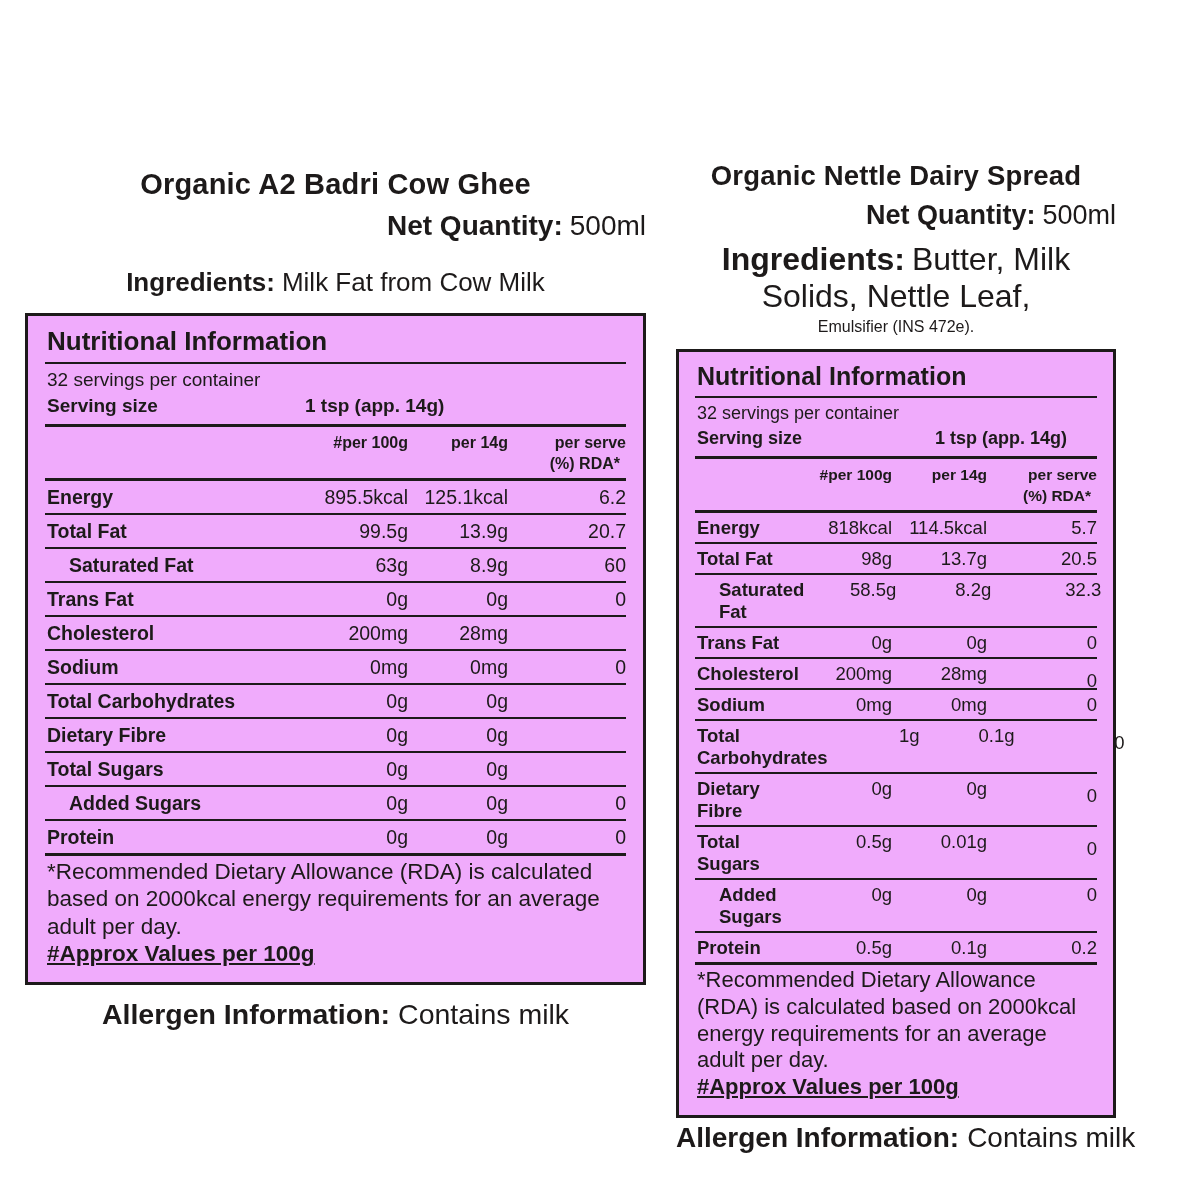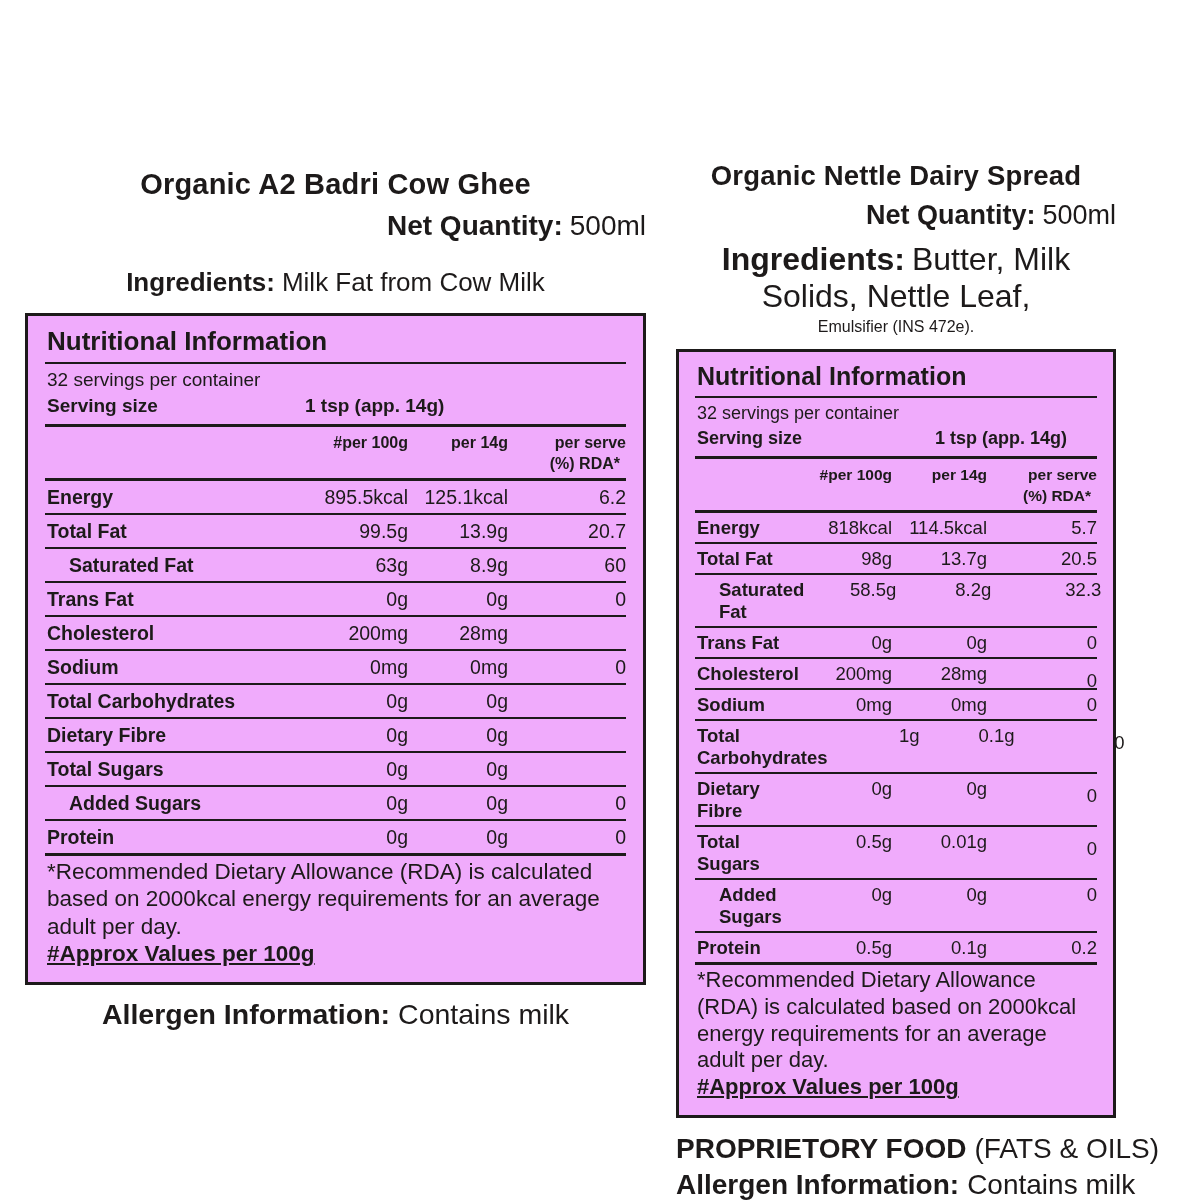--- a/index.html
+++ b/index.html
@@ -261,19 +261,16 @@
       <span class="num">0.1g</span>
       <span class="num">0.2</span>
     </div>
 
     <div class="nt-foot">
       <span>*Recommended Dietary Allowance (RDA) is calculated based on 2000kcal energy requirements for an average adult per day.</span>
       <span class="approx">#Approx Values per 100g</span>
     </div>
   </div>
 
-  <div class="category">
-    <span class="b">PROPRIETORY FOOD</span><span>(FATS &amp; OILS)</span>
-  </div>
   <div class="allergen">
     <span class="b">Allergen Information:</span><span>Contains milk</span>
   </div>
 </div>
 
 </body></html>

